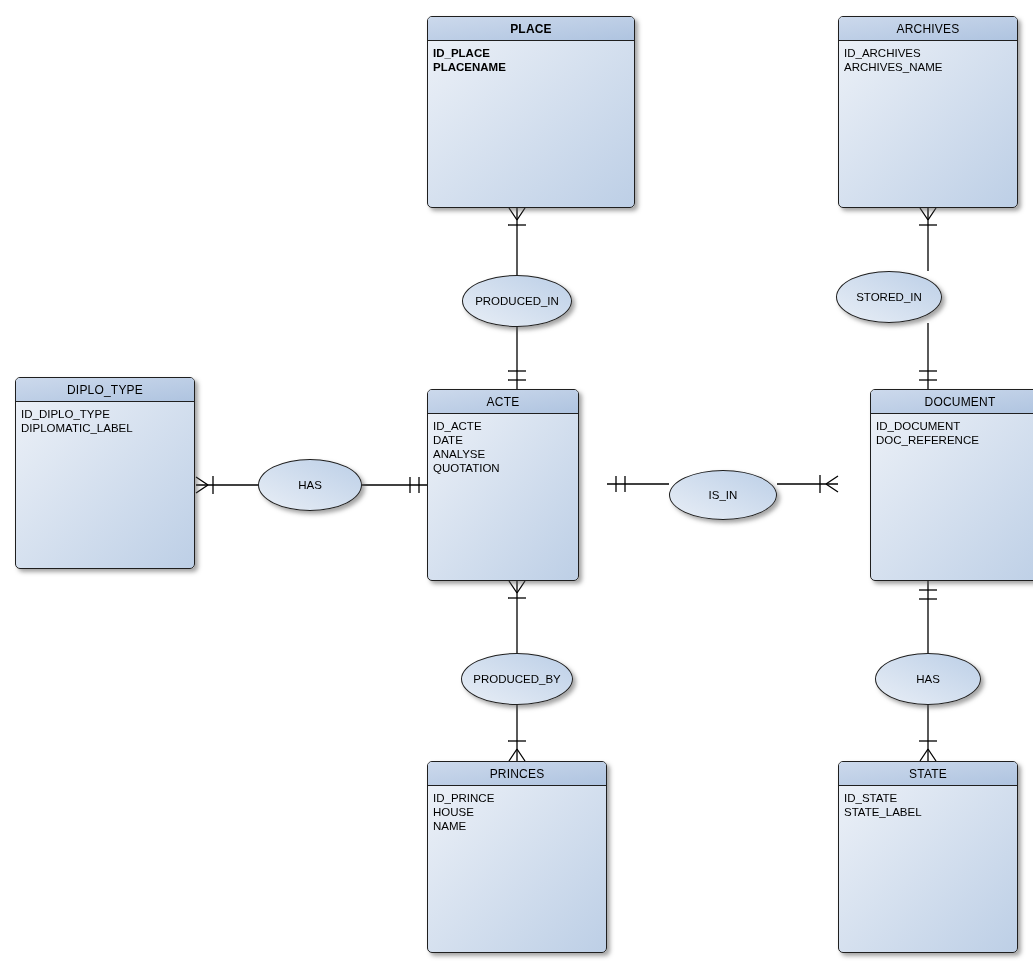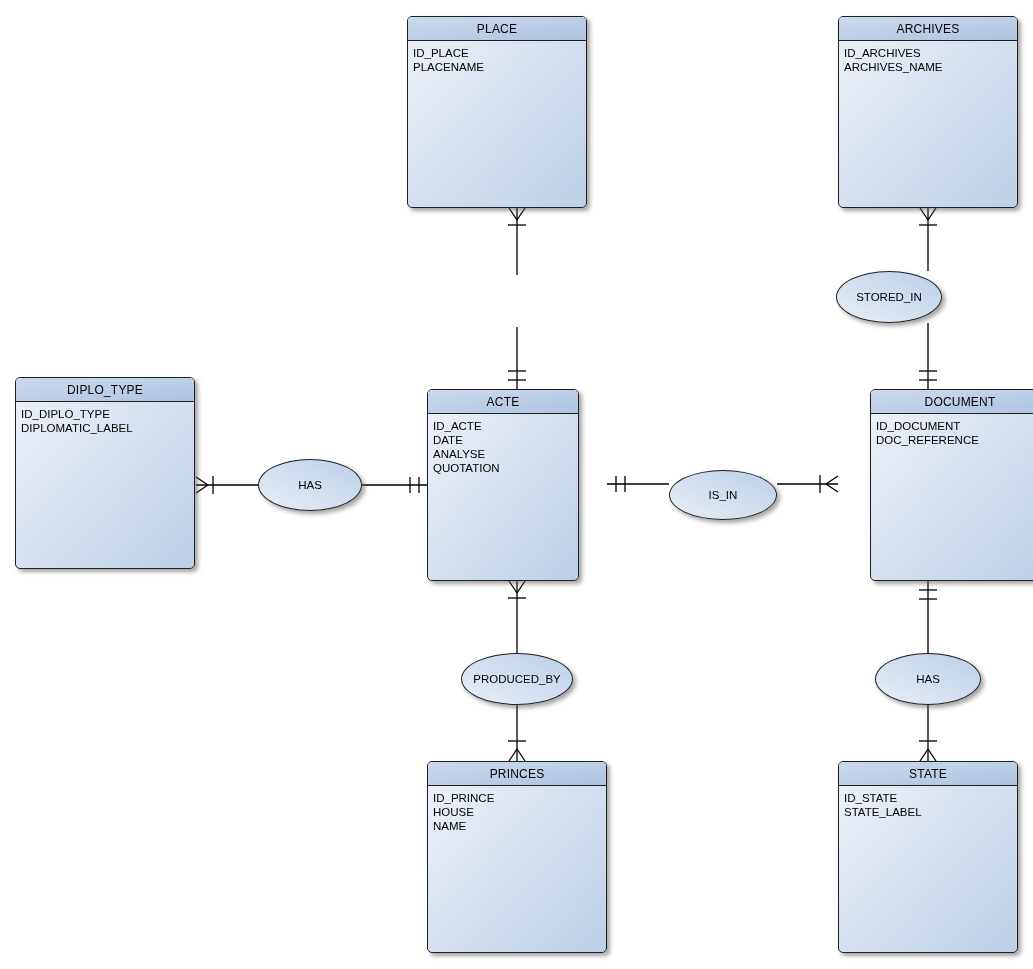--- a/index.html
+++ b/index.html
@@ -79,21 +79,21 @@
       <path d="M517 705 L517 761"></path>
       <path d="M508 741 L526 741"></path>
       <path d="M509 761 L517 749 M525 761 L517 749"></path>
       <path d="M928 581 L928 653"></path>
       <path d="M919 590 L937 590"></path>
       <path d="M919 599 L937 599"></path>
       <path d="M928 705 L928 761"></path>
       <path d="M919 741 L937 741"></path>
       <path d="M920 761 L928 749 M936 761 L928 749"></path>
     </svg>
-<div class="entity" style="left: 407px; top: 16px; width: 180px; height: 192px;">
+<div class="entity" style="left: 427px; top: 16px; width: 208px; height: 192px; font-weight: bold;">
       <div class="entity-header">PLACE</div>
       <div class="entity-body">
         <div>ID_PLACE</div>
         <div>PLACENAME</div>
       </div>
     </div>
     <div class="entity" style="left: 838px; top: 16px; width: 180px; height: 192px;">
       <div class="entity-header">ARCHIVES</div>
       <div class="entity-body">
         <div>ID_ARCHIVES</div>
@@ -131,20 +131,23 @@
         <div>NAME</div>
       </div>
     </div>
     <div class="entity" style="left: 838px; top: 761px; width: 180px; height: 192px;">
       <div class="entity-header">STATE</div>
       <div class="entity-body">
         <div>ID_STATE</div>
         <div>STATE_LABEL</div>
       </div>
     </div>
+    <div class="relationship" style="left: 462px; top: 275px; width: 110px; height: 52px;">
+      <span>PRODUCED_IN</span>
+    </div>
     <div class="relationship" style="left: 836px; top: 271px; width: 106px; height: 52px;">
       <span>STORED_IN</span>
     </div>
     <div class="relationship" style="left: 258px; top: 459px; width: 104px; height: 52px;">
       <span>HAS</span>
     </div>
     <div class="relationship" style="left: 669px; top: 470px; width: 108px; height: 50px;">
       <span>IS_IN</span>
     </div>
     <div class="relationship" style="left: 461px; top: 653px; width: 112px; height: 52px;">

